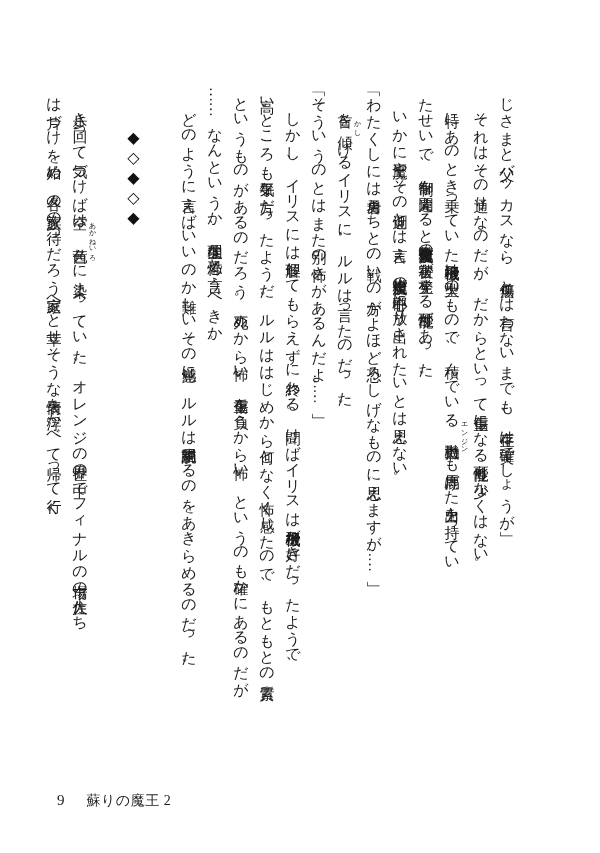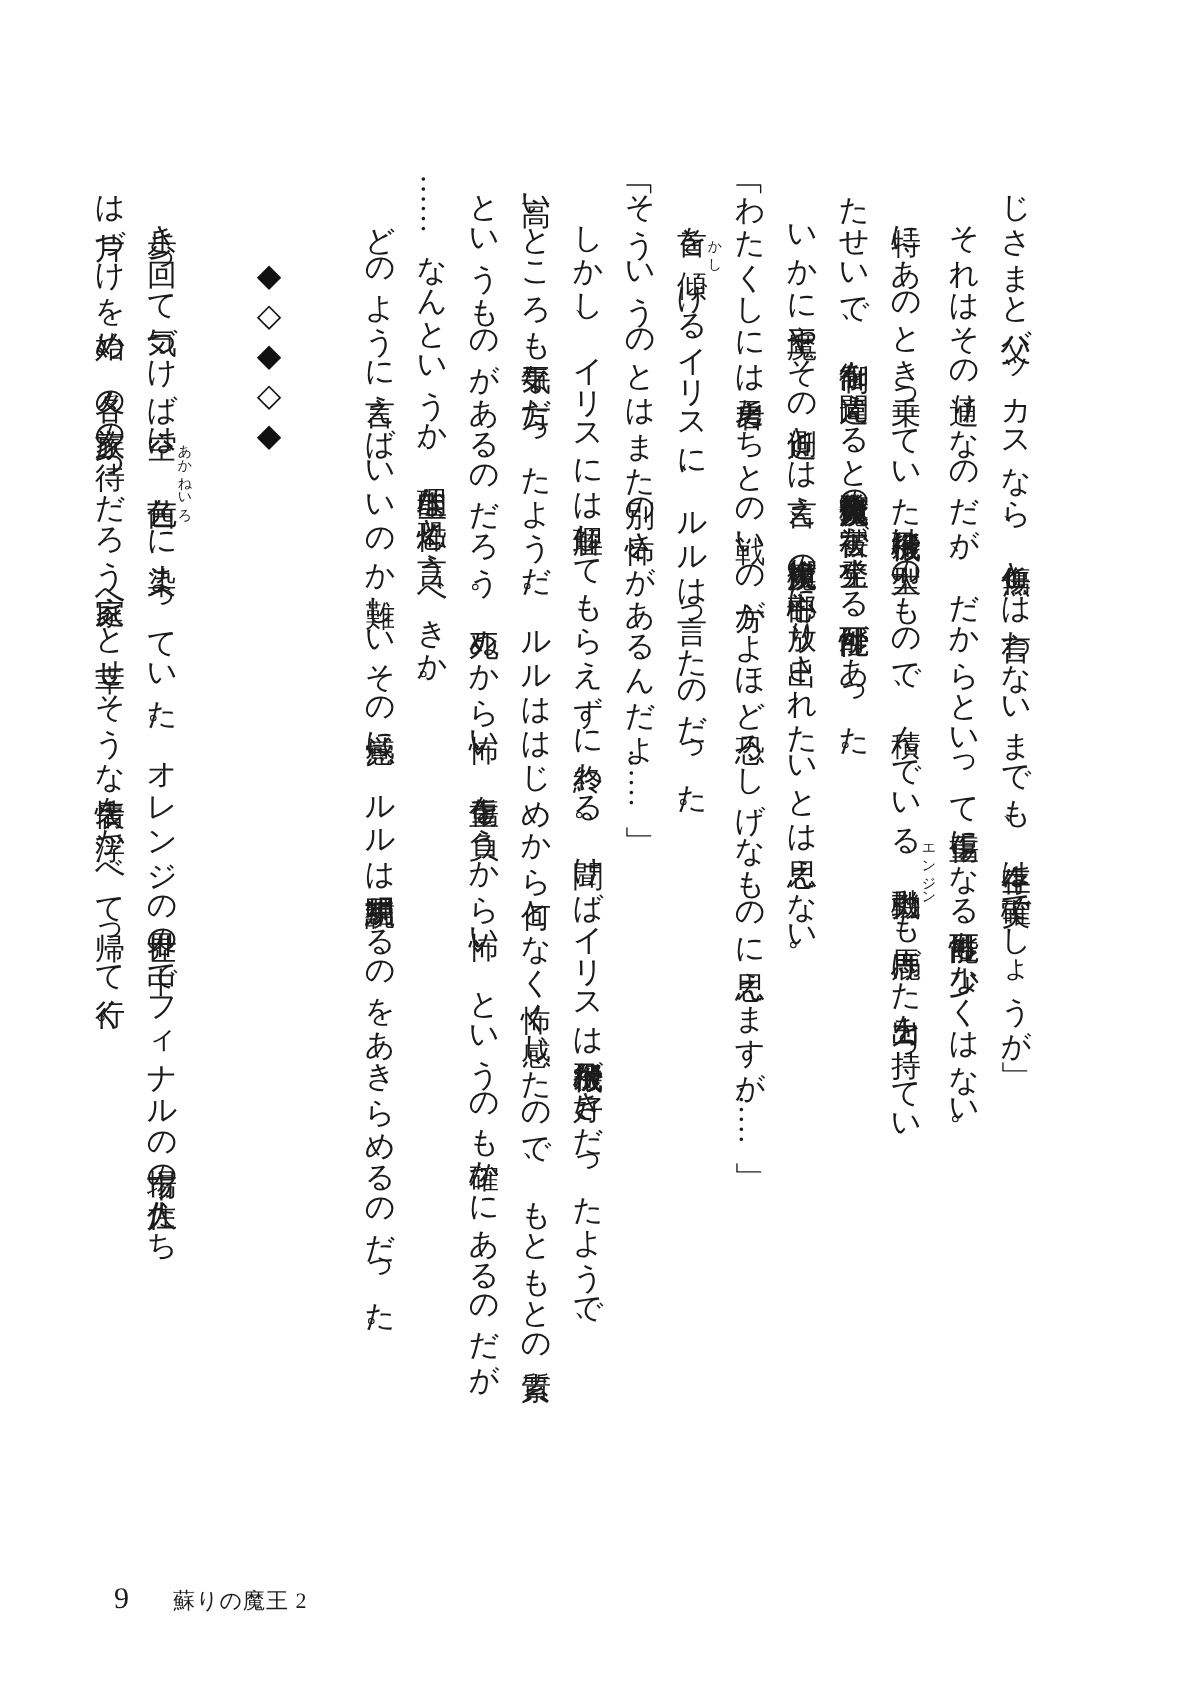--- a/index.html
+++ b/index.html
@@ -61,21 +61,21 @@
     top: 792px;
     display: flex;
     align-items: baseline;
     color: #1b1b1b;
   }
   .page-number {
     font-size: 15px;
     letter-spacing: 0;
   }
   .book-title {
-    font-size: 11px;
+    font-size: 14px;
     margin-left: 22px;
     letter-spacing: 0.5px;
   }
 </style>
 </head>
 <body>
 
 <div class="book-page">
 
   <div class="text-block" id="text-block">

